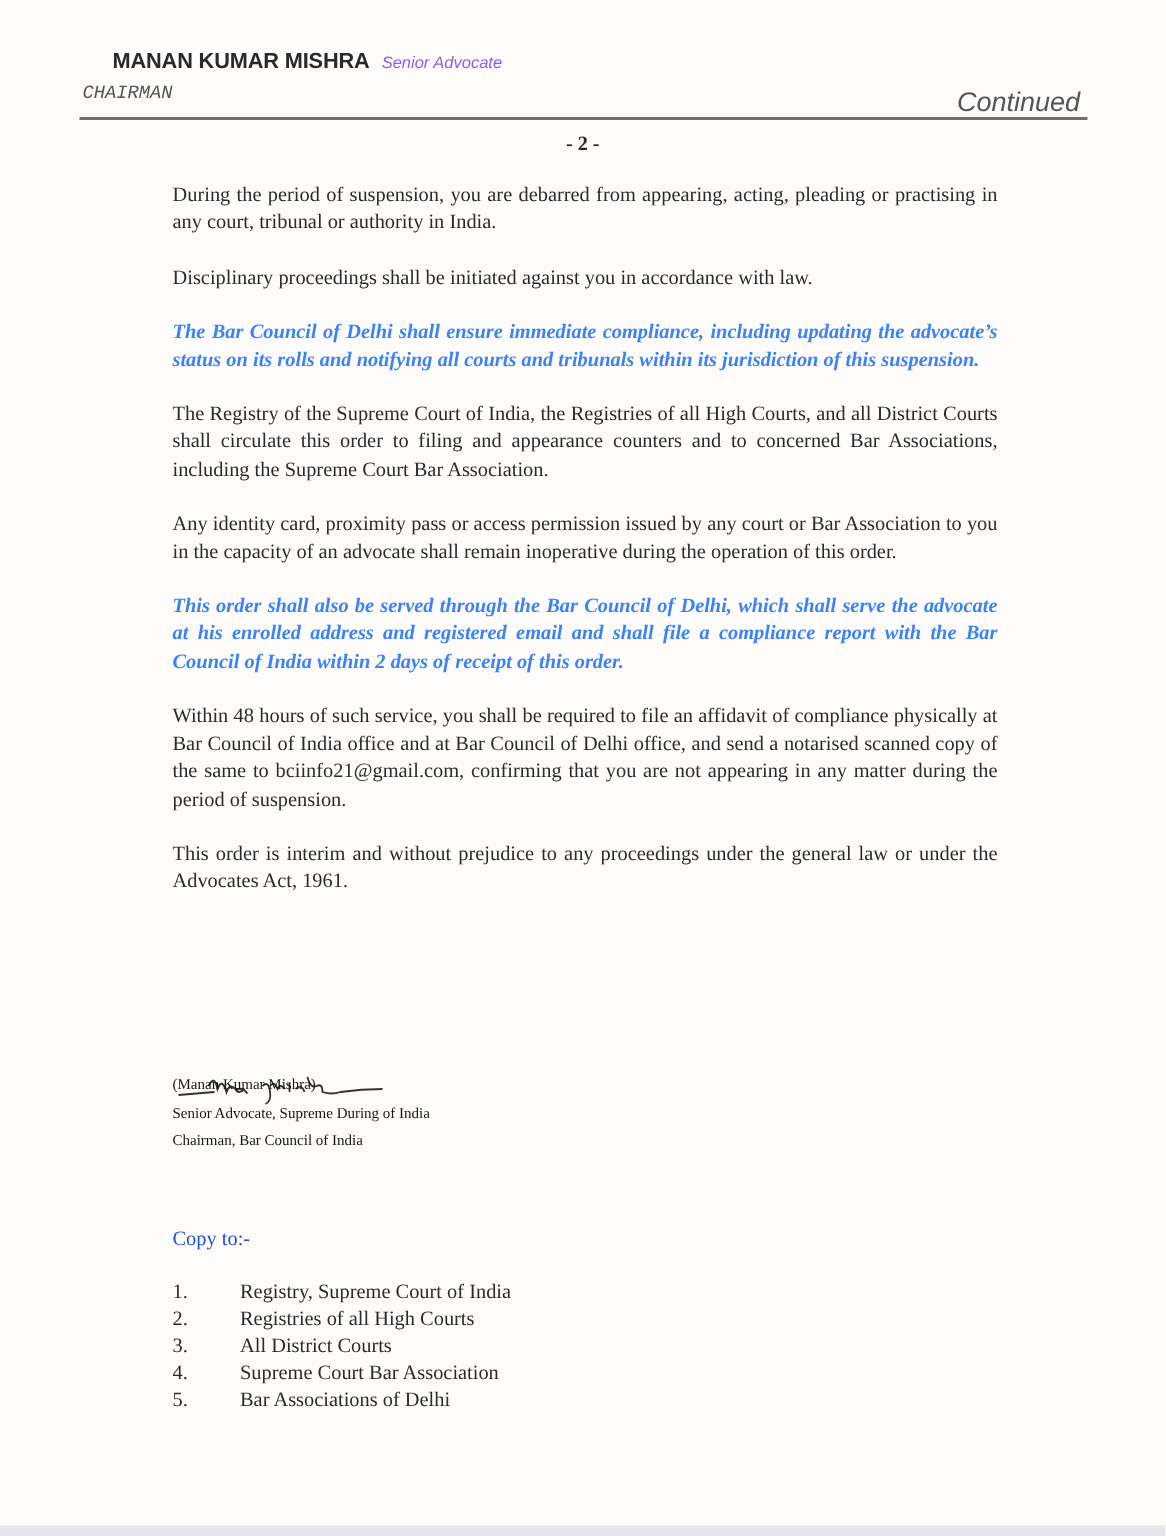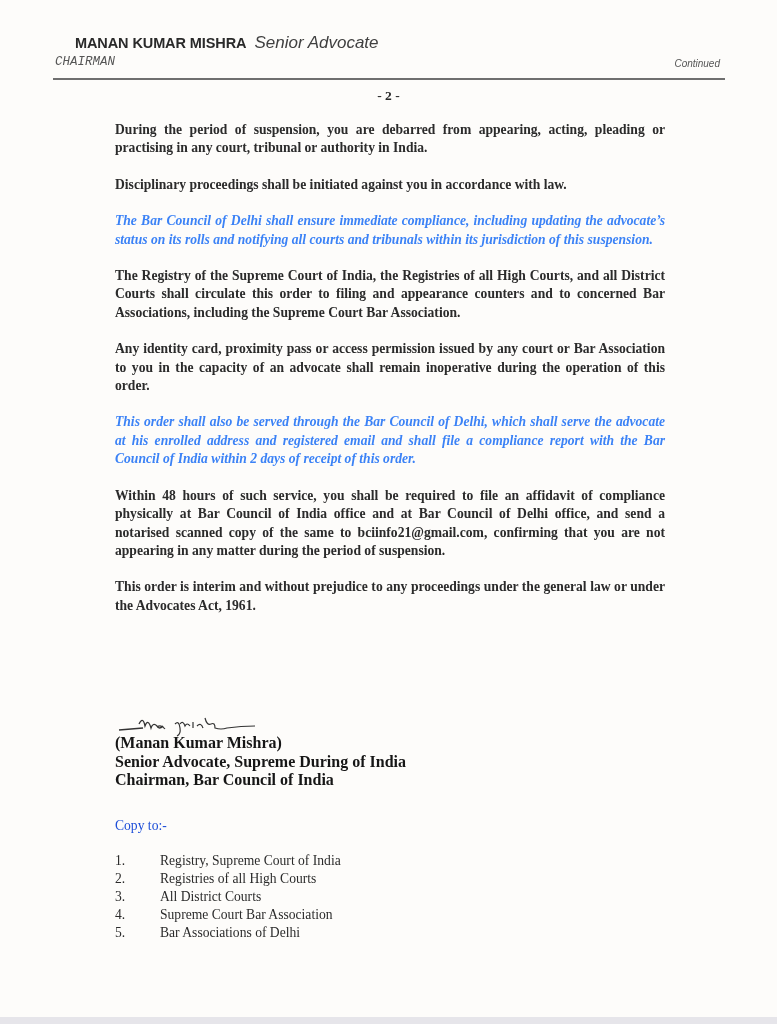--- a/index.html
+++ b/index.html
@@ -38,41 +38,41 @@
     white-space: nowrap;
     color: #2a2a2a;
   }
   .hdr-name .name {
     font-weight: bold;
     letter-spacing: -0.1px;
     margin-left: 20px;
   }
   .hdr-name .role {
     font-style: italic;
-    font-size: 17px;
-    color: #404040;
+    font-size: 11px;
+    color: #8b5cf6;
     margin-left: 4px;
     margin-top: 22px;
   }
   .hdr-chair {
     position: absolute;
     left: 55px;
     top: 55px;
     font-family: Liberation Mono, monospace;
     font-style: italic;
     font-size: 12.5px;
     color: #555;
   }
   .hdr-continued {
     position: absolute;
     right: 57px;
     top: 58px;
     font-family: "Liberation Sans", "DejaVu Sans", sans-serif;
     font-style: italic;
-    font-size: 10px;
+    font-size: 18px;
     color: #555;
   }
   .hdr-rule {
     position: absolute;
     left: 53px;
     top: 78px;
     width: 672px;
     height: 2px;
     background: #6f6f6f;
   }
@@ -91,41 +91,40 @@
     left: 115px;
     top: 121px;
     width: 550px;
     font-size: 13.6px;
     line-height: 18.4px;
   }
   .para {
     margin: 0 0 18px 0;
     text-align: justify;
     color: #2b2b2b;
-    font-weight: bold;
   }
   .para.bold {
     font-weight: bold;
     color: #3b82f6;
     font-style: italic;
   }
   .signature {
     position: absolute;
     left: 117px;
     top: 712px;
     width: 140px;
     height: 30px;
   }
   .sig-block {
     position: absolute;
     left: 115px;
-    top: 734px;
-    font-size: 16px;
+    top: 715px;
+    font-size: 10px;
     line-height: 18.5px;
-    font-weight: bold;
+    font-weight: normal;
     color: #161616;
   }
   .copy-to {
     position: absolute;
     left: 115px;
     top: 818px;
     font-size: 13.6px;
     color: #1d4ed8;
   }
   .copy-list {

